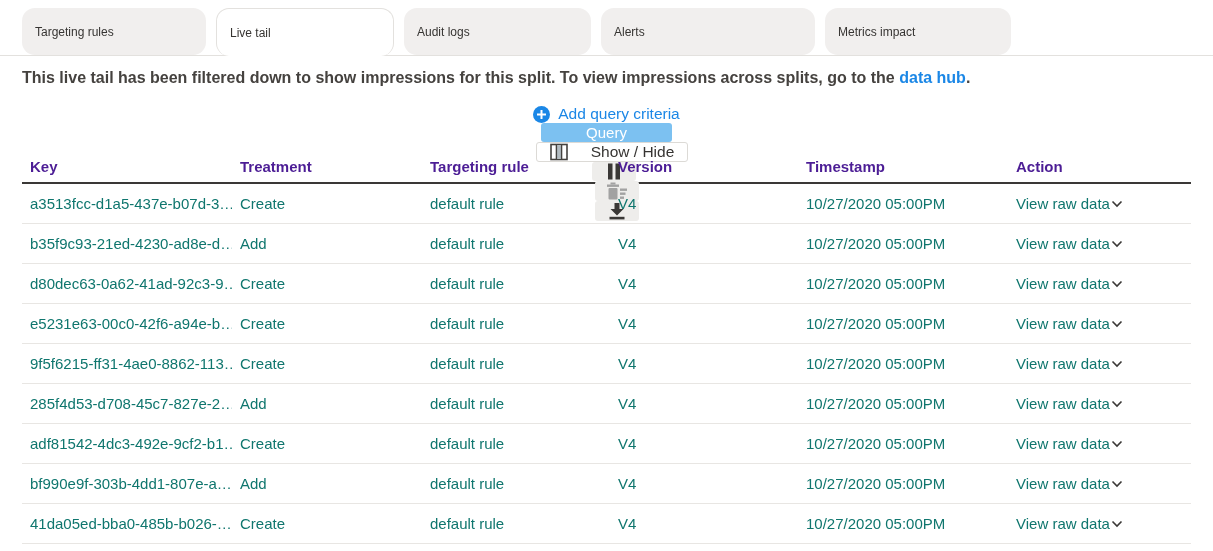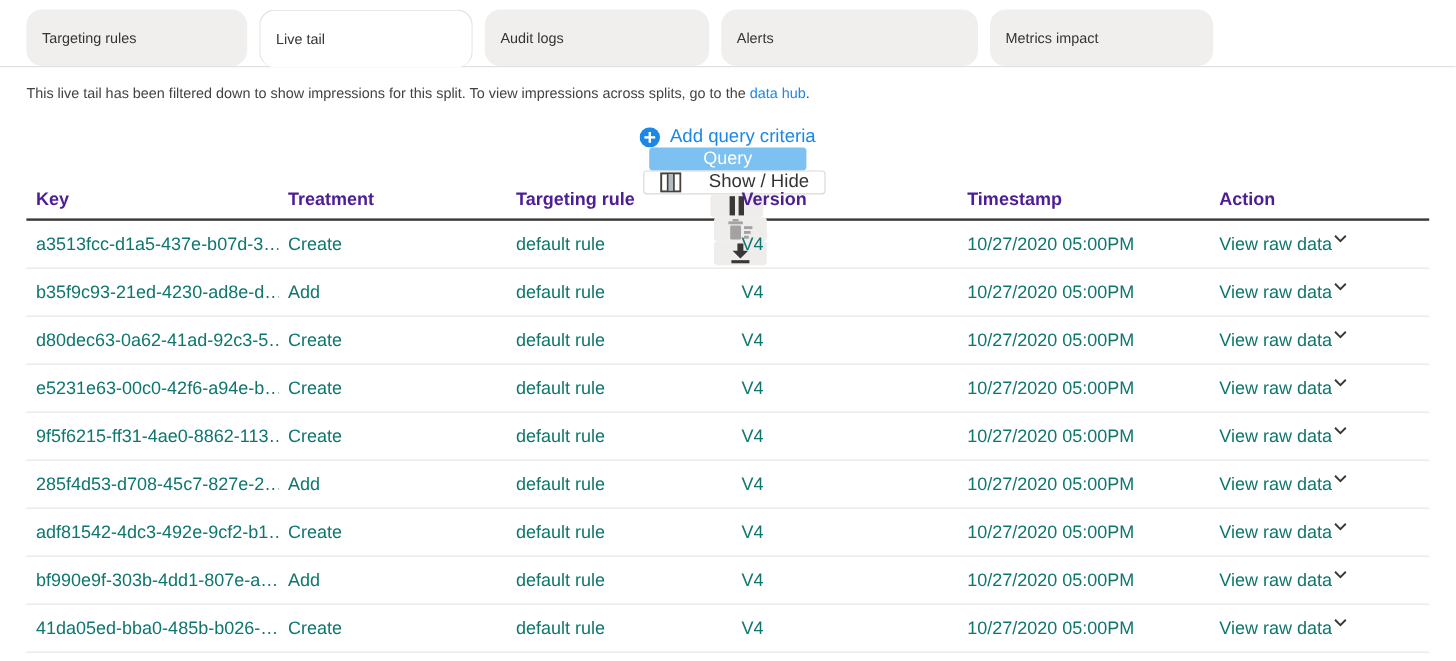--- a/index.html
+++ b/index.html
@@ -41,23 +41,24 @@
     background: #ffffff;
     border: 1px solid #e3e1de;
     border-bottom: none;
     height: 48px;
     margin-bottom: -1px;
   }
 
   
   .notice {
     margin: 12px 22px 0 22px;
-    font-size: 12px;
+    font-size: 16px;
     color: #45423f;
     line-height: 20px;
+    font-weight: bold;
   }
   .notice a { color: #1b87e6; text-decoration: none; cursor: pointer; }
 
   
   .toolbar {
     display: flex;
     align-items: center;
     margin: 17px 22px 0 22px;
     height: 32px;
     flex-direction: column;
@@ -115,21 +116,21 @@
   .thead > div { padding-left: 8px; }
   .trow {
     height: 40px;
     align-items: center;
     border-bottom: 1px solid #e8e6e3;
     font-size: 15px;
     color: #0f766e;
   }
   .trow > div { padding-left: 8px; white-space: nowrap; overflow: hidden; }
   .cell.action {
-    display: flex; gap: 1px;
+    display: flex; align-items: center; gap: 1px;
     cursor: pointer;
   }
 </style>
 </head>
 <body>
 
 <div class="app">
 
   <div class="tabbar">
     <div class="tab">Targeting rules</div>
@@ -217,21 +218,21 @@
     <div class="cell">10/27/2020 05:00PM</div>
     <div class="cell action">
       <span>View raw data</span>
       <svg width="12" height="8" viewBox="0 0 12 8">
         <polyline points="1.5,1.5 6,6 10.5,1.5" fill="none" stroke="#3a3836" stroke-width="1.6"></polyline>
       </svg>
     </div>
   </div>
 
   <div class="trow grid">
-    <div class="cell">d80dec63-0a62-41ad-92c3-5…</div>
+    <div class="cell">d80dec63-0a62-41ad-92c3-9…</div>
     <div class="cell">Create</div>
     <div class="cell">default rule</div>
     <div class="cell">V4</div>
     <div class="cell">10/27/2020 05:00PM</div>
     <div class="cell action">
       <span>View raw data</span>
       <svg width="12" height="8" viewBox="0 0 12 8">
         <polyline points="1.5,1.5 6,6 10.5,1.5" fill="none" stroke="#3a3836" stroke-width="1.6"></polyline>
       </svg>
     </div>

